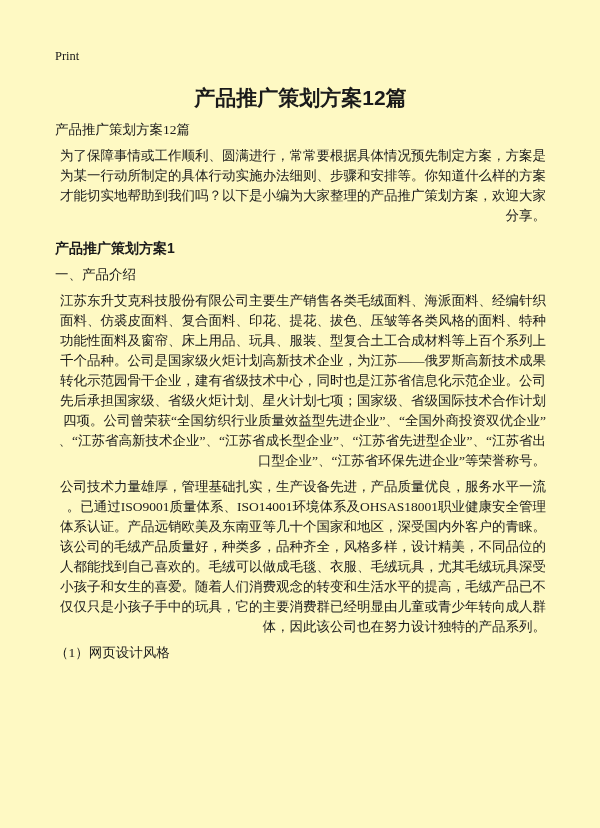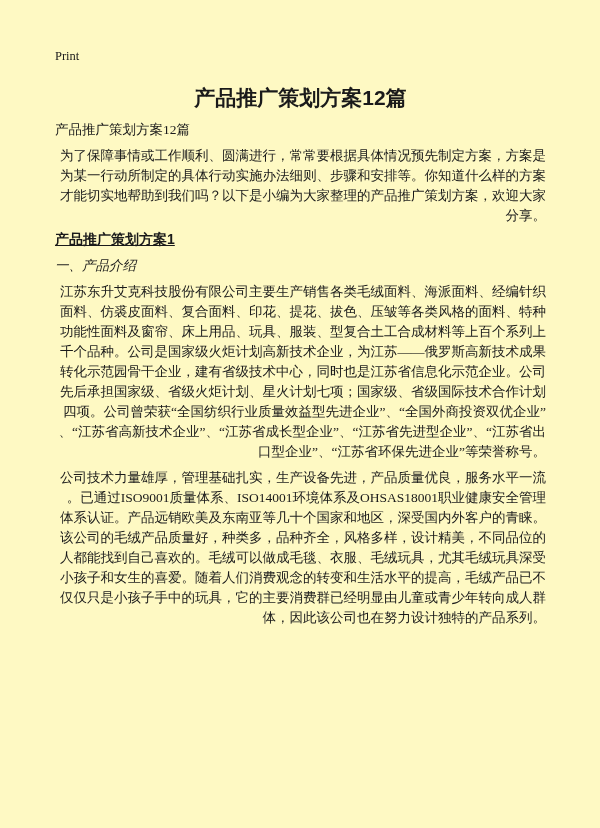--- a/index.html
+++ b/index.html
@@ -48,33 +48,31 @@
   }
   .para {
     margin: 6px 0 0 0;
     font-size: 13.5px;
     line-height: 20px;
     text-align: right;
     line-break: anywhere;
     word-break: break-all;
   }
   .section-heading {
-    margin: 3px 0 0 0;
+    margin: 12px 0 0 0;
     font-family: "Liberation Sans", sans-serif;
     font-size: 14px;
     font-weight: bold;
     line-height: 21px;
-    text-decoration: underline;
   }
   .sub-heading {
     margin: 6px 0 0 0;
     font-size: 13.5px;
     font-weight: normal;
     line-height: 20px;
-    font-style: italic;
   }
 </style>
 </head>
 <body>
 
 <div class="page">
 
   <a class="print-link">Print</a>
 
   <h1 class="doc-title">产品推广策划方案12篇</h1>
@@ -85,15 +83,16 @@
 
   <h2 class="section-heading">产品推广策划方案1</h2>
 
   <p class="sub-heading">一、产品介绍</p>
 
   <p class="para">江苏东升艾克科技股份有限公司主要生产销售各类毛绒面料、海派面料、经编针织面料、仿裘皮面料、复合面料、印花、提花、拔色、压皱等各类风格的面料、特种功能性面料及窗帘、床上用品、玩具、服装、型复合土工合成材料等上百个系列上千个品种。公司是国家级火炬计划高新技术企业，为江苏——俄罗斯高新技术成果转化示范园骨干企业，建有省级技术中心，同时也是江苏省信息化示范企业。公司先后承担国家级、省级火炬计划、星火计划七项；国家级、省级国际技术合作计划四项。公司曾荣获“全国纺织行业质量效益型先进企业”、“全国外商投资双优企业”、“江苏省高新技术企业”、“江苏省成长型企业”、“江苏省先进型企业”、“江苏省出口型企业”、“江苏省环保先进企业”等荣誉称号。</p>
 
   <p class="para">公司技术力量雄厚，管理基础扎实，生产设备先进，产品质量优良，服务水平一流。已通过ISO9001质量体系、ISO14001环境体系及OHSAS18001职业健康安全管理体系认证。产品远销欧美及东南亚等几十个国家和地区，深受国内外客户的青睐。该公司的毛绒产品质量好，种类多，品种齐全，风格多样，设计精美，不同品位的人都能找到自己喜欢的。毛绒可以做成毛毯、衣服、毛绒玩具，尤其毛绒玩具深受小孩子和女生的喜爱。随着人们消费观念的转变和生活水平的提高，毛绒产品已不仅仅只是小孩子手中的玩具，它的主要消费群已经明显由儿童或青少年转向成人群体，因此该公司也在努力设计独特的产品系列。</p>
 
 
+  <p class="sub-heading">（1）网页设计风格</p>
 
 
 </div>
 
 </body></html>

